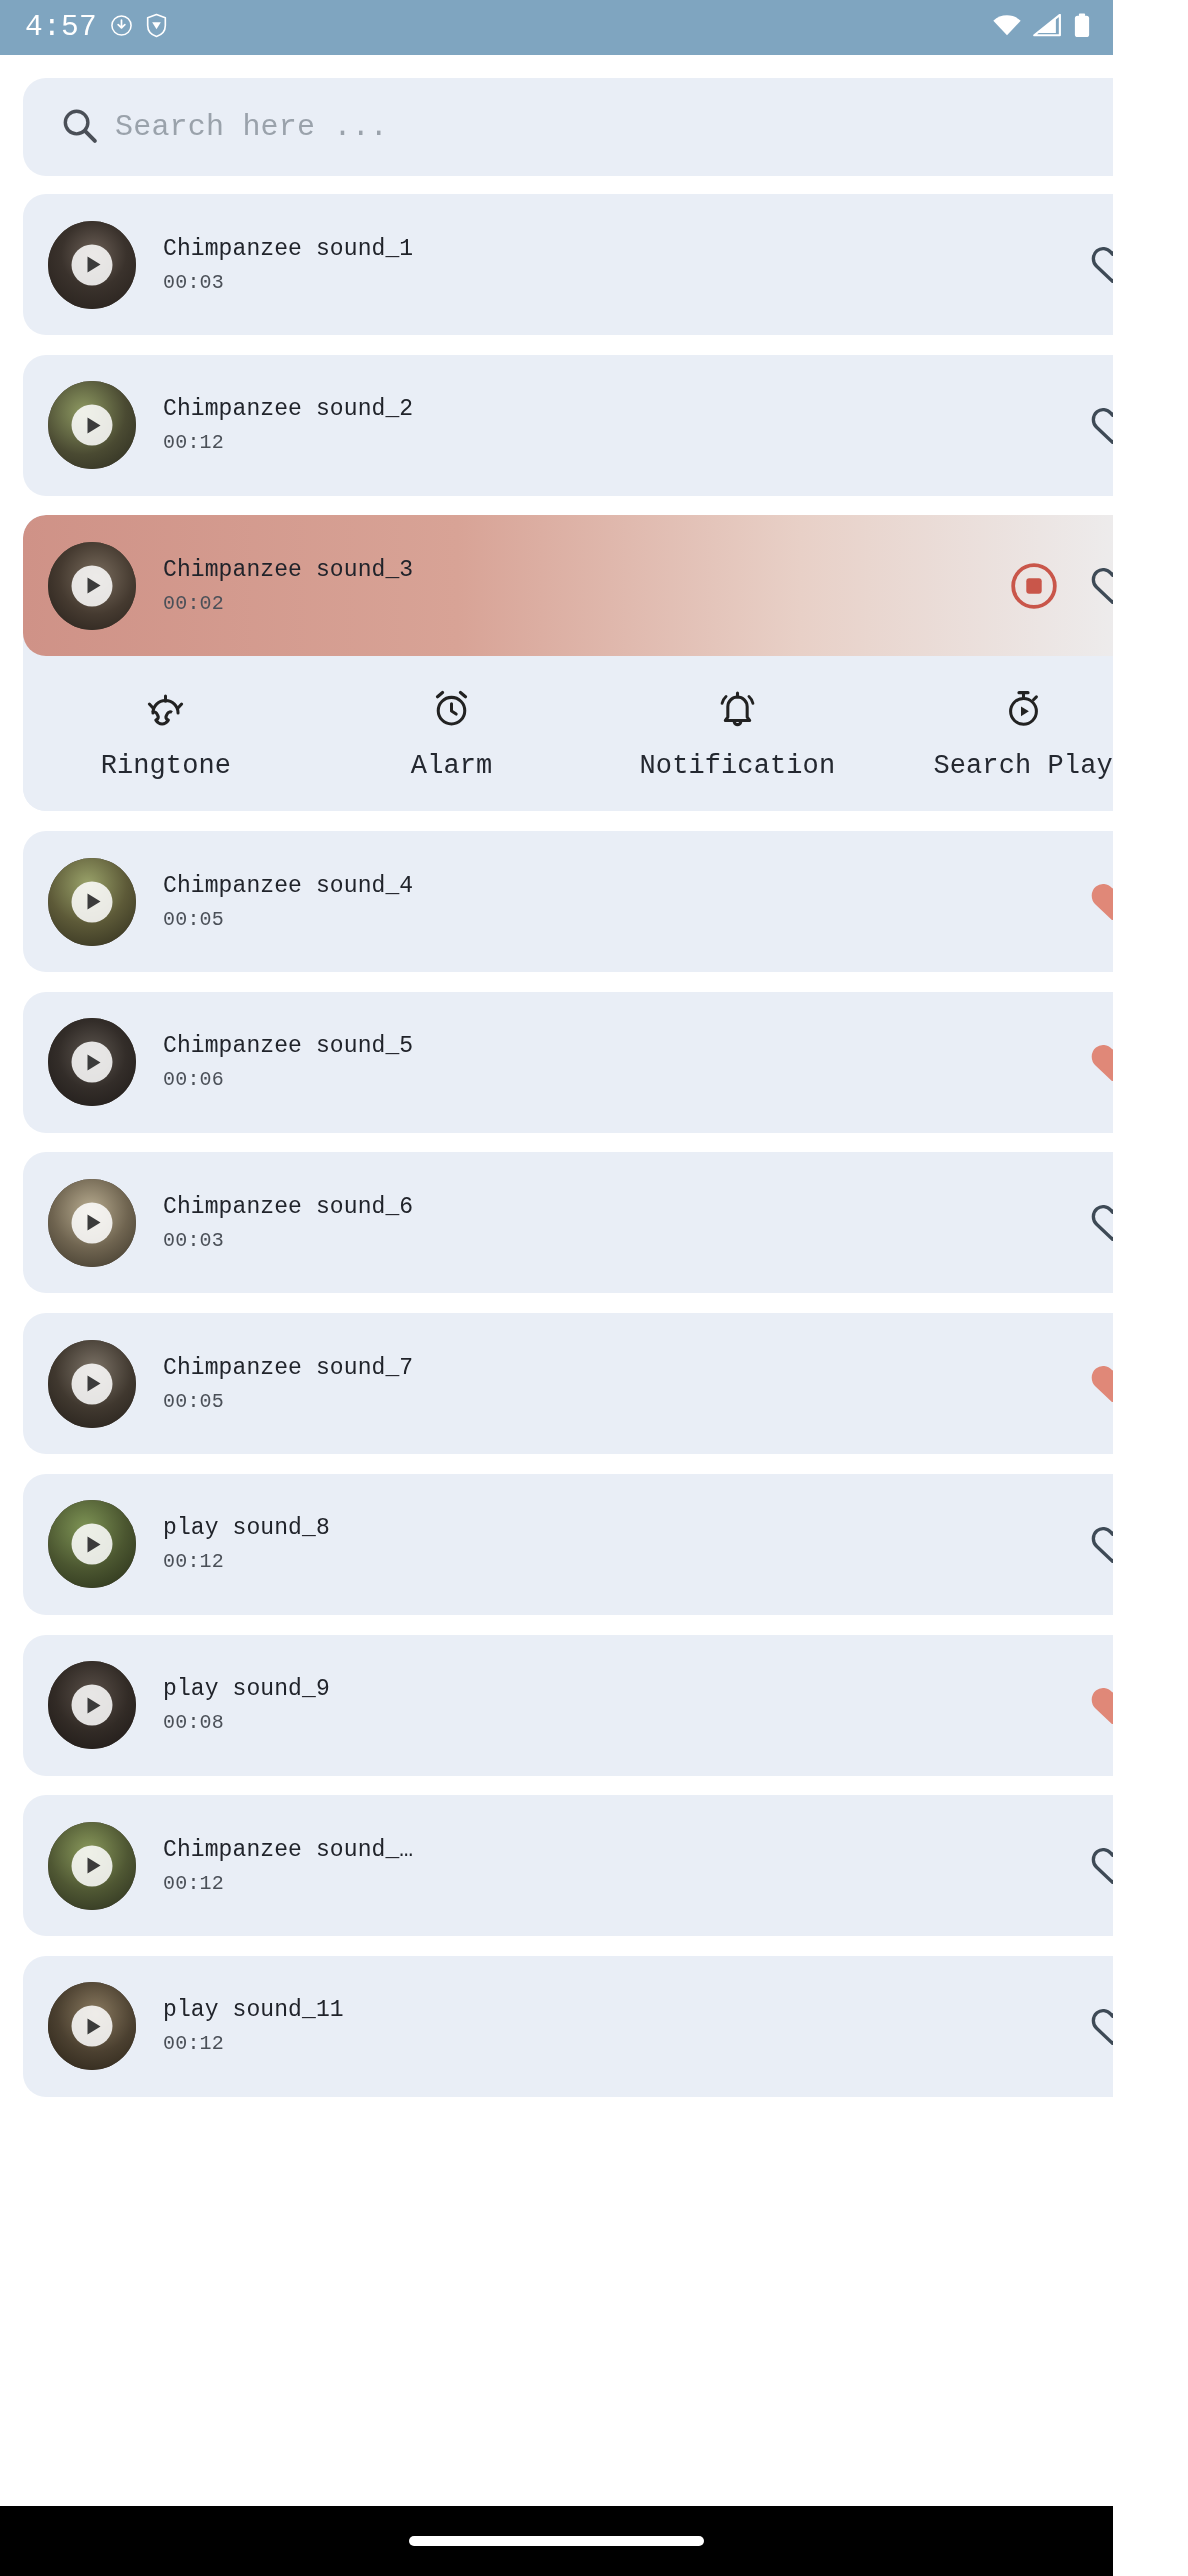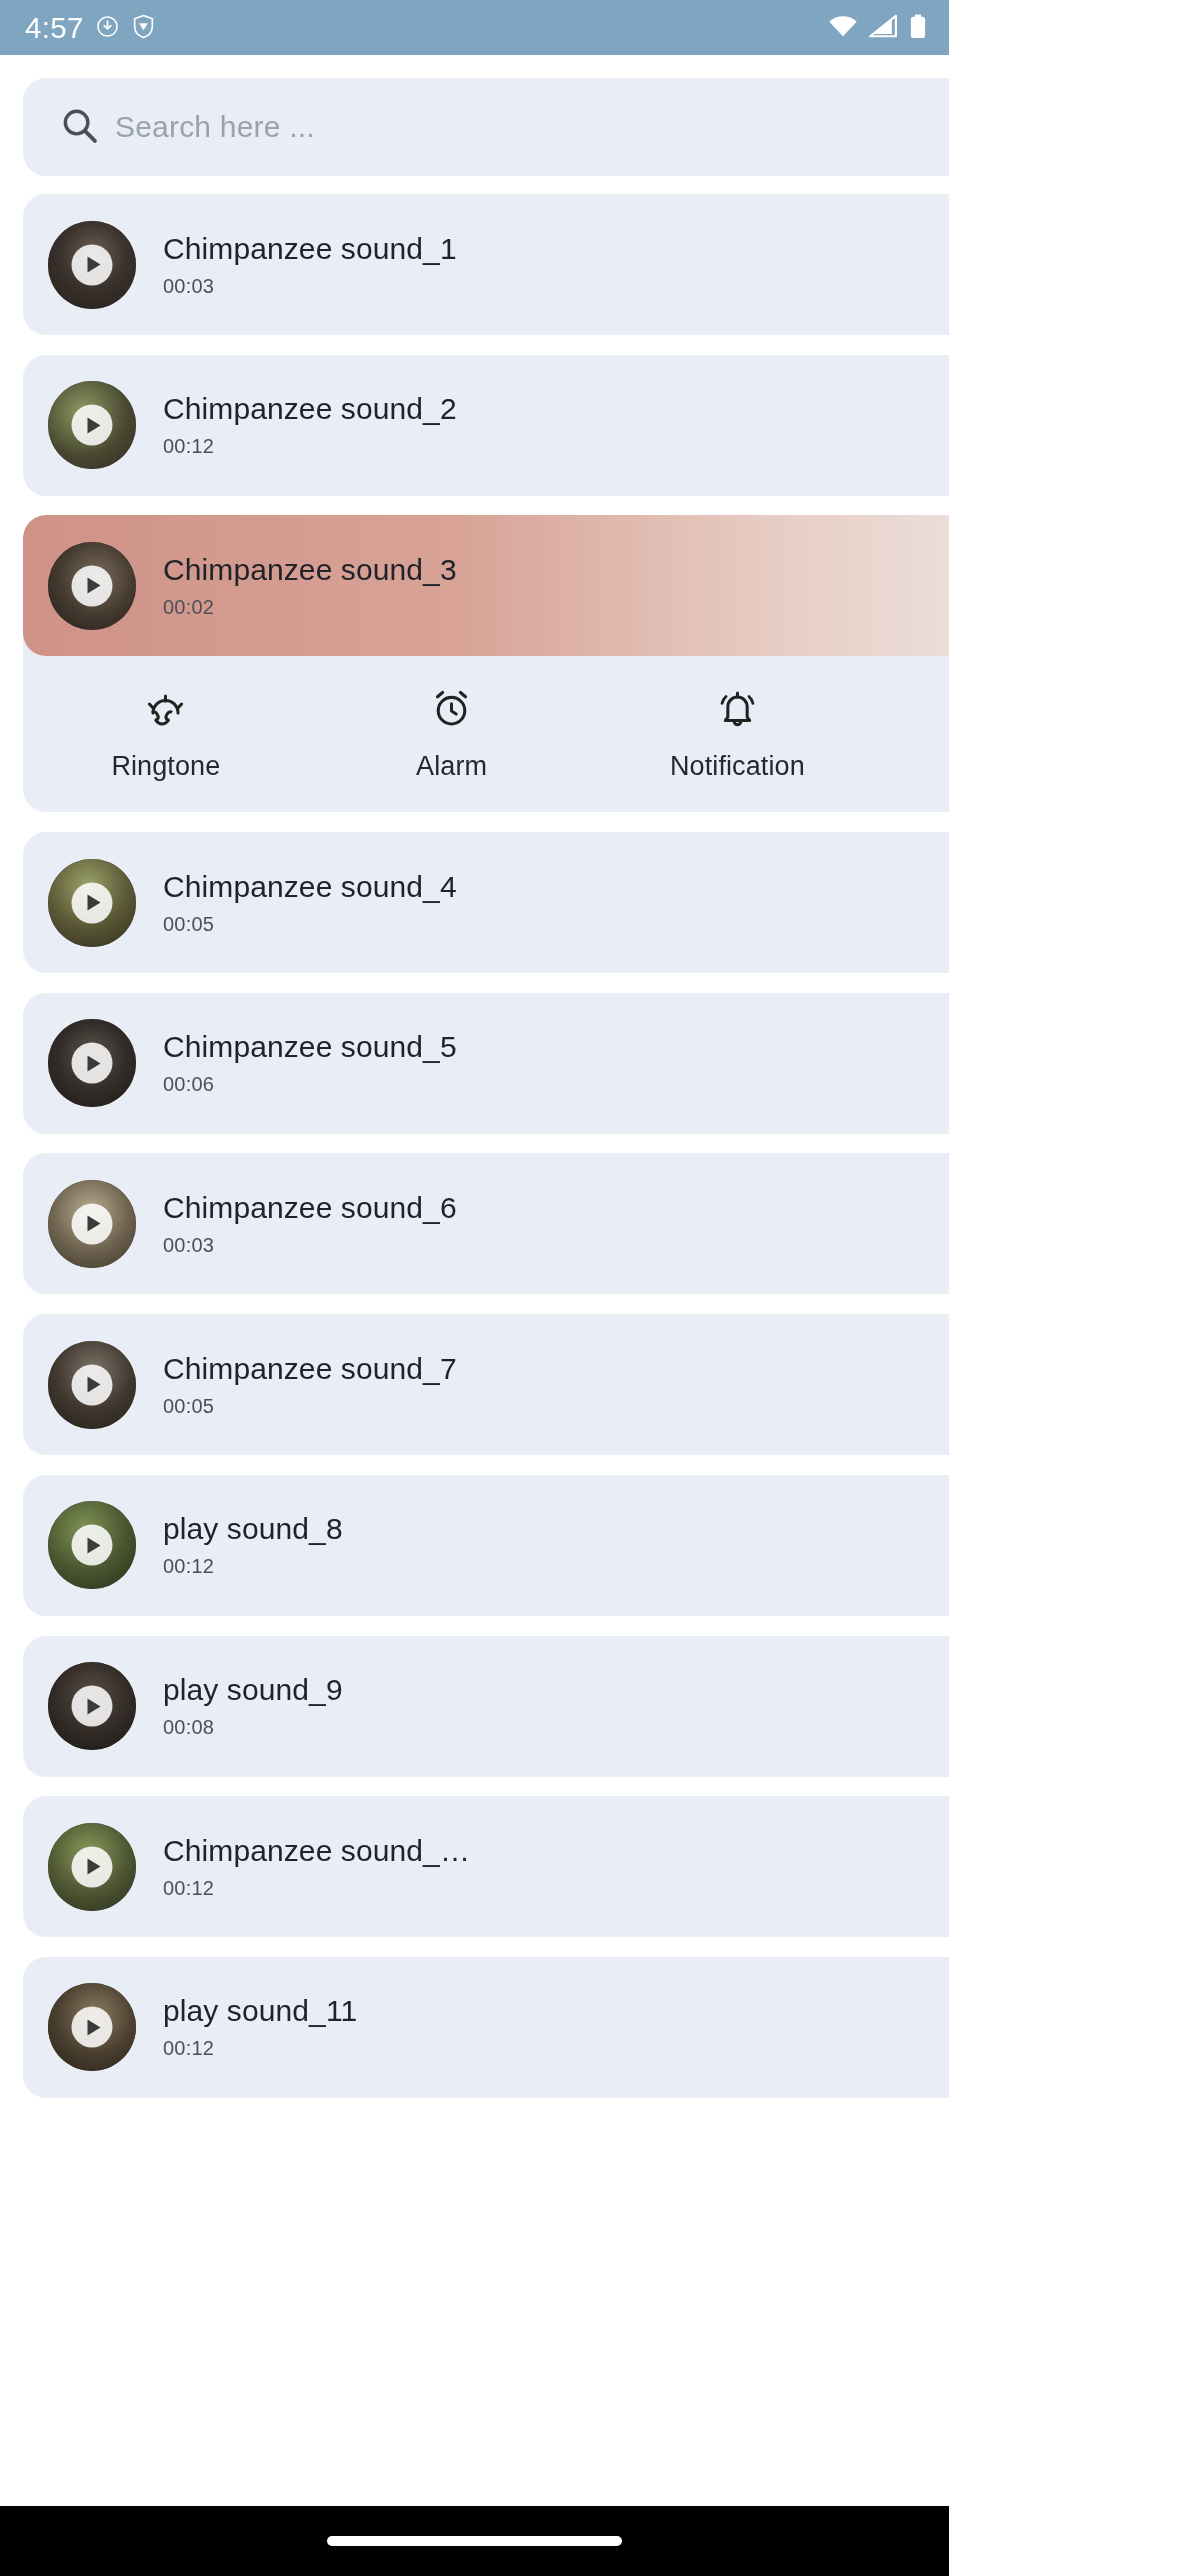--- a/index.html
+++ b/index.html
@@ -6,24 +6,25 @@
   html, body {
     width: 1189px;
     height: 2576px;
     background: #ffffff;
     font-family: "Liberation Sans", sans-serif;
     overflow: hidden;
   }
 
   #app {
     position: relative;
-    width: 949px;
+    width: 1113px;
     height: 2576px;
     background: #ffffff;
     overflow: hidden;
+    font-family: Liberation Mono, monospace;
   }
 
   
   .status-bar {
     position: relative;
     height: 55px;
     background: #7fa5c0;
     display: flex;
     align-items: center;
     padding: 0 23px 0 25px;
@@ -134,21 +135,21 @@
   .row-text {
     flex: 1;
     min-width: 0;
     padding-left: 27px;
     display: flex;
     flex-direction: column;
     justify-content: center;
     gap: 9px;
   }
   .row-title {
-    font-size: 30px;
+    font-size: 23px;
     color: #20232a;
     white-space: nowrap;
     overflow: hidden;
     letter-spacing: 0.1px;
   }
   .row-sub {
     font-size: 20px;
     color: #4b5058;
     letter-spacing: 0.2px;
   }

